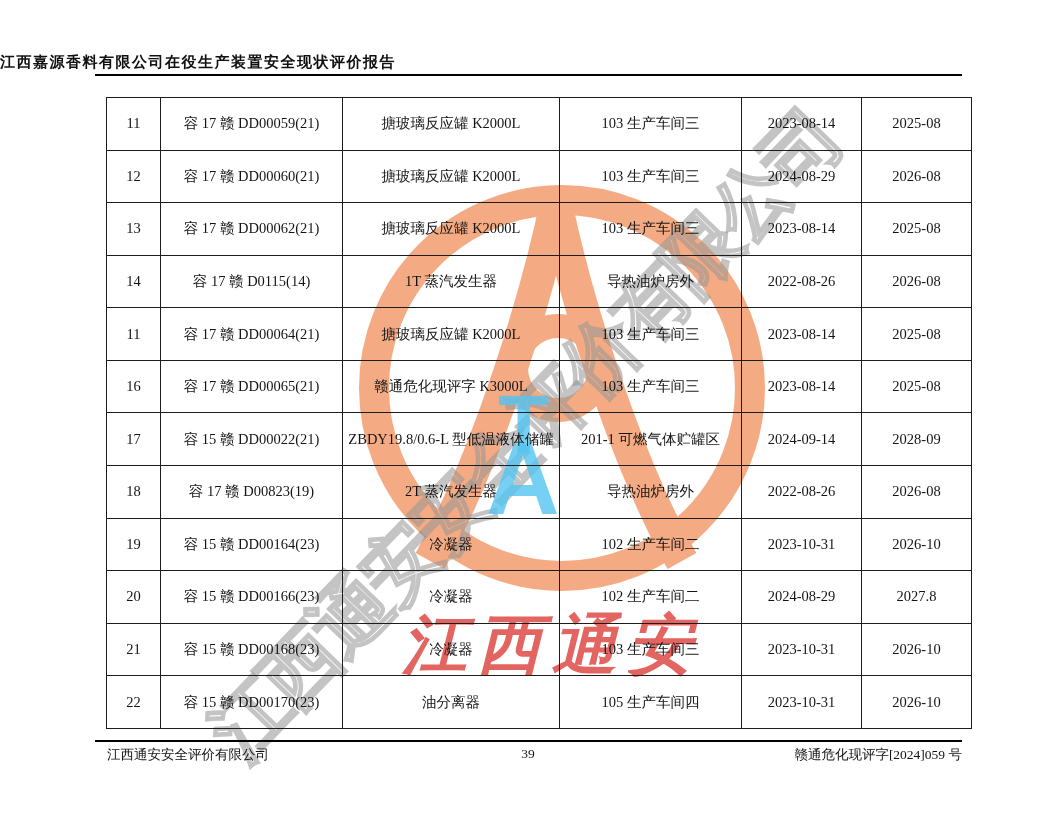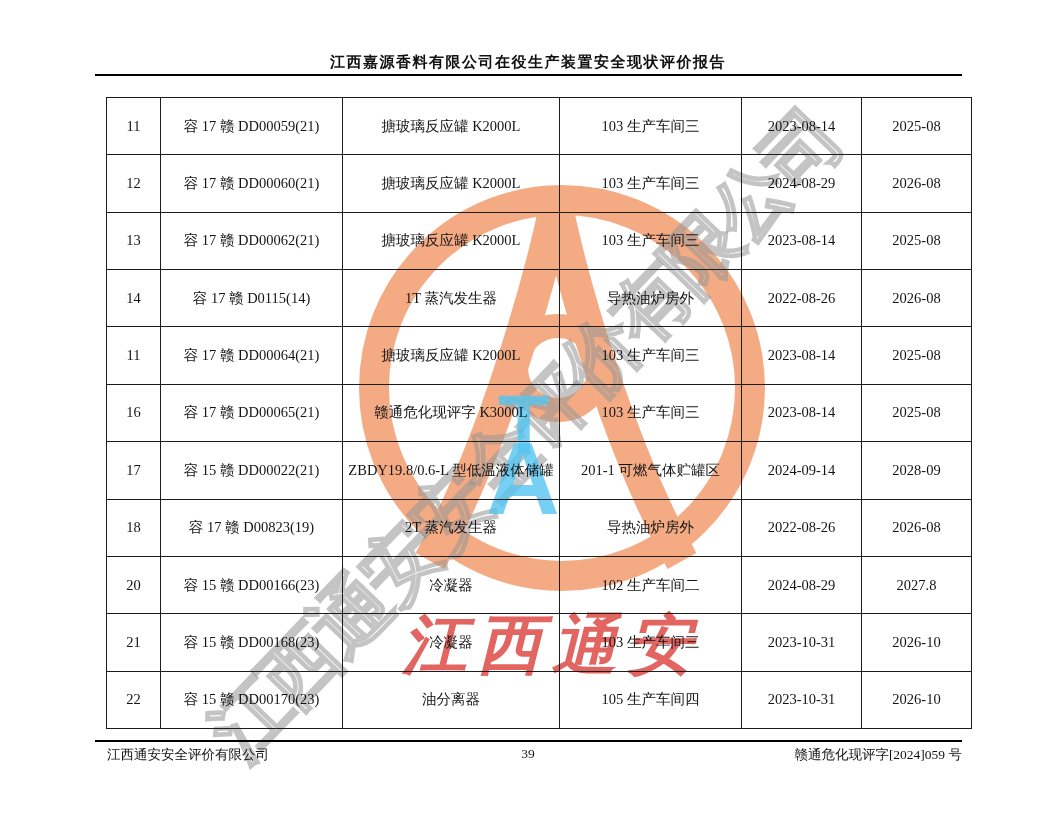--- a/index.html
+++ b/index.html
@@ -8,21 +8,20 @@
     width:1056px;height:816px;
     background:#ffffff;
     overflow:hidden;
     font-family:"Liberation Serif","DejaVu Serif",serif;
     color:#141414;
   }
   
   .doc-header-title{
     position:absolute;
     top:53px;left:0;width:100%;
-    text-align:center;
     font-size:15px;
     font-weight:bold;
     letter-spacing:1.5px;
     color:#111;
   }
   .header-rule{
     position:absolute;
     left:95px;right:94px;top:74px;
     height:2.4px;background:#000;
   }
@@ -201,20 +200,28 @@
         </tr>
         <tr>
           <td>18</td>
           <td>容 17 赣 D00823(19)</td>
           <td>2T 蒸汽发生器</td>
           <td>导热油炉房外</td>
           <td>2022-08-26</td>
           <td>2026-08</td>
         </tr>
         <tr>
+          <td>19</td>
+          <td>容 15 赣 DD00164(23)</td>
+          <td>冷凝器</td>
+          <td>102 生产车间二</td>
+          <td>2023-10-31</td>
+          <td>2026-10</td>
+        </tr>
+        <tr>
           <td>20</td>
           <td>容 15 赣 DD00166(23)</td>
           <td>冷凝器</td>
           <td>102 生产车间二</td>
           <td>2024-08-29</td>
           <td>2027.8</td>
         </tr>
         <tr>
           <td>21</td>
           <td>容 15 赣 DD00168(23)</td>

